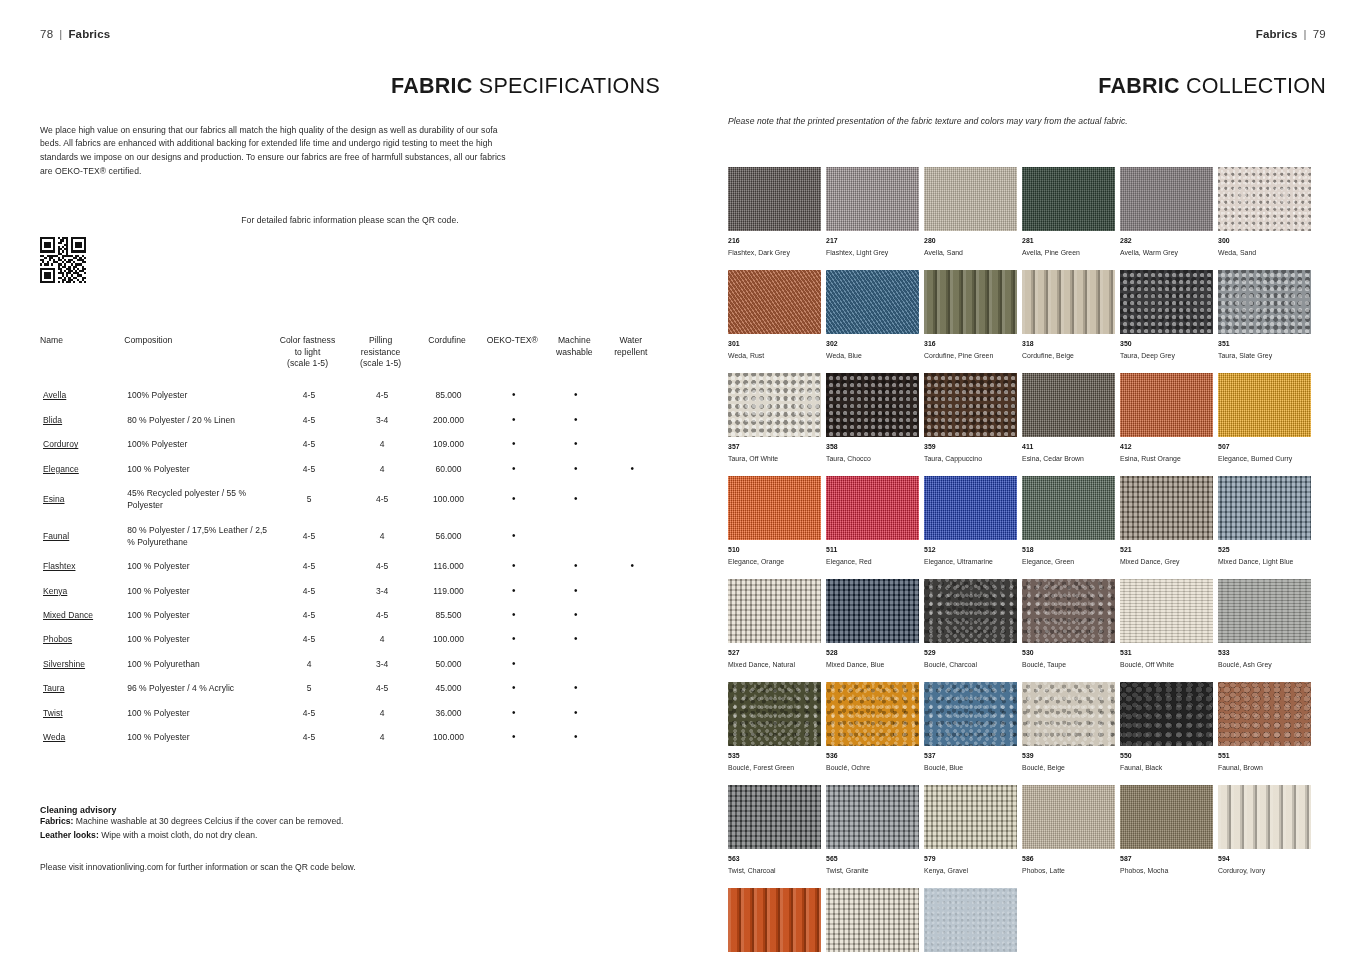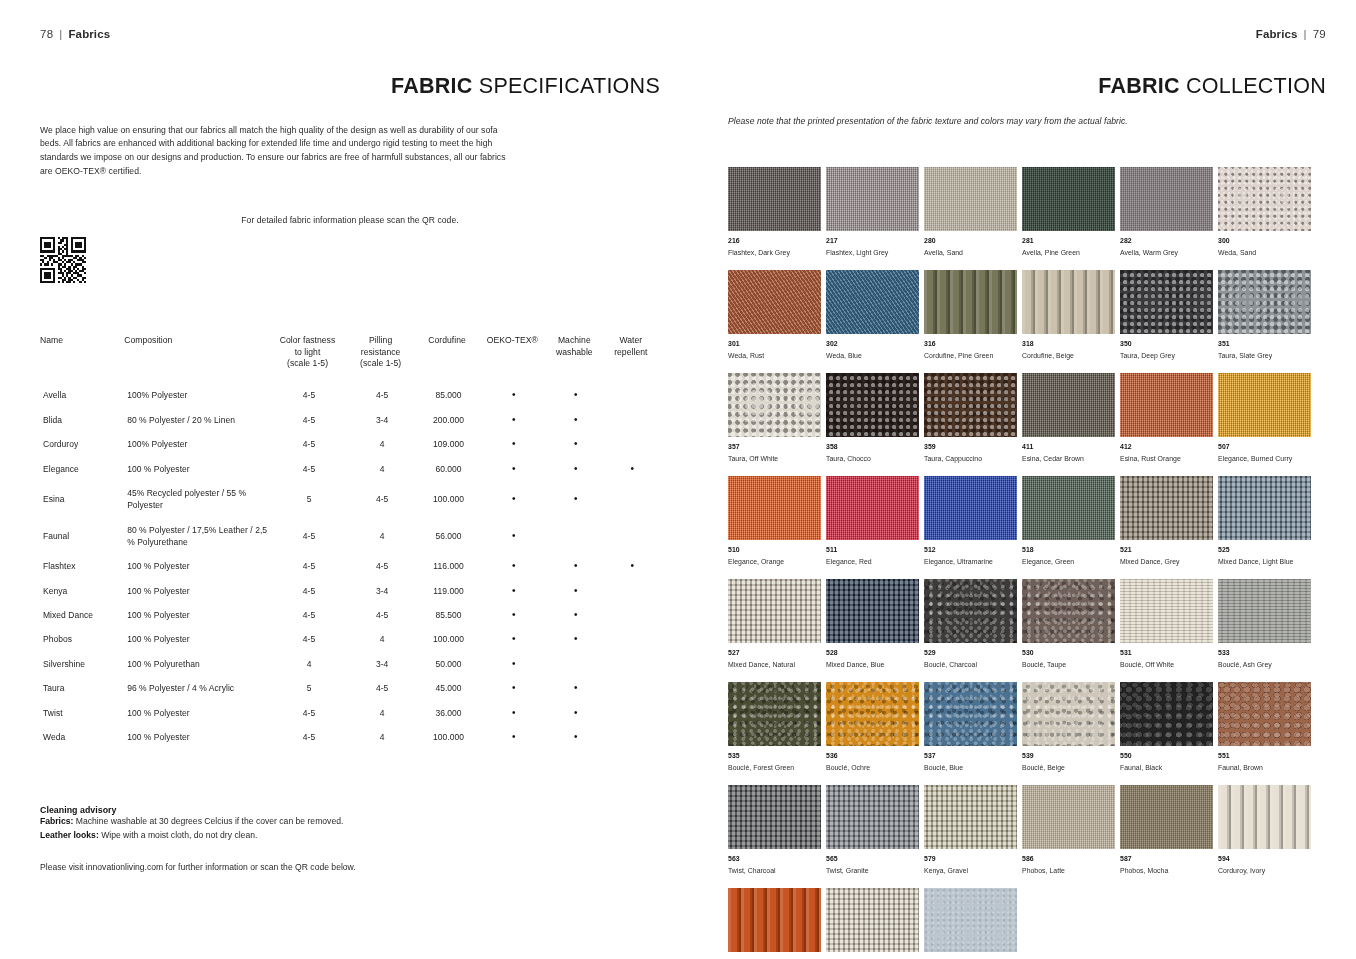--- a/index.html
+++ b/index.html
@@ -111,21 +111,21 @@
   }
   .spec-table thead th.c { text-align: center; }
   .spec-table thead th.l { text-align: left; }
 
   .spec-table tbody td {
     padding: 6.2px 3px;
     vertical-align: middle;
     line-height: 1.42;
     letter-spacing: .005em;
   }
-  .spec-table tbody td.name  { width: 76px; }
+  .spec-table tbody td.name  { width: 76px; text-decoration: underline; }
   .spec-table tbody td.comp  { width: 132px; }
   .spec-table tbody td.c     { text-align: center; }
   .col-cf { width: 70px; }
   .col-pr { width: 62px; }
   .col-ma { width: 58px; }
   .col-ot { width: 60px; }
   .col-mw { width: 52px; }
   .col-wr { width: 50px; }
 
   .dot { font-size: 10px; line-height: 1; color: #111; }

